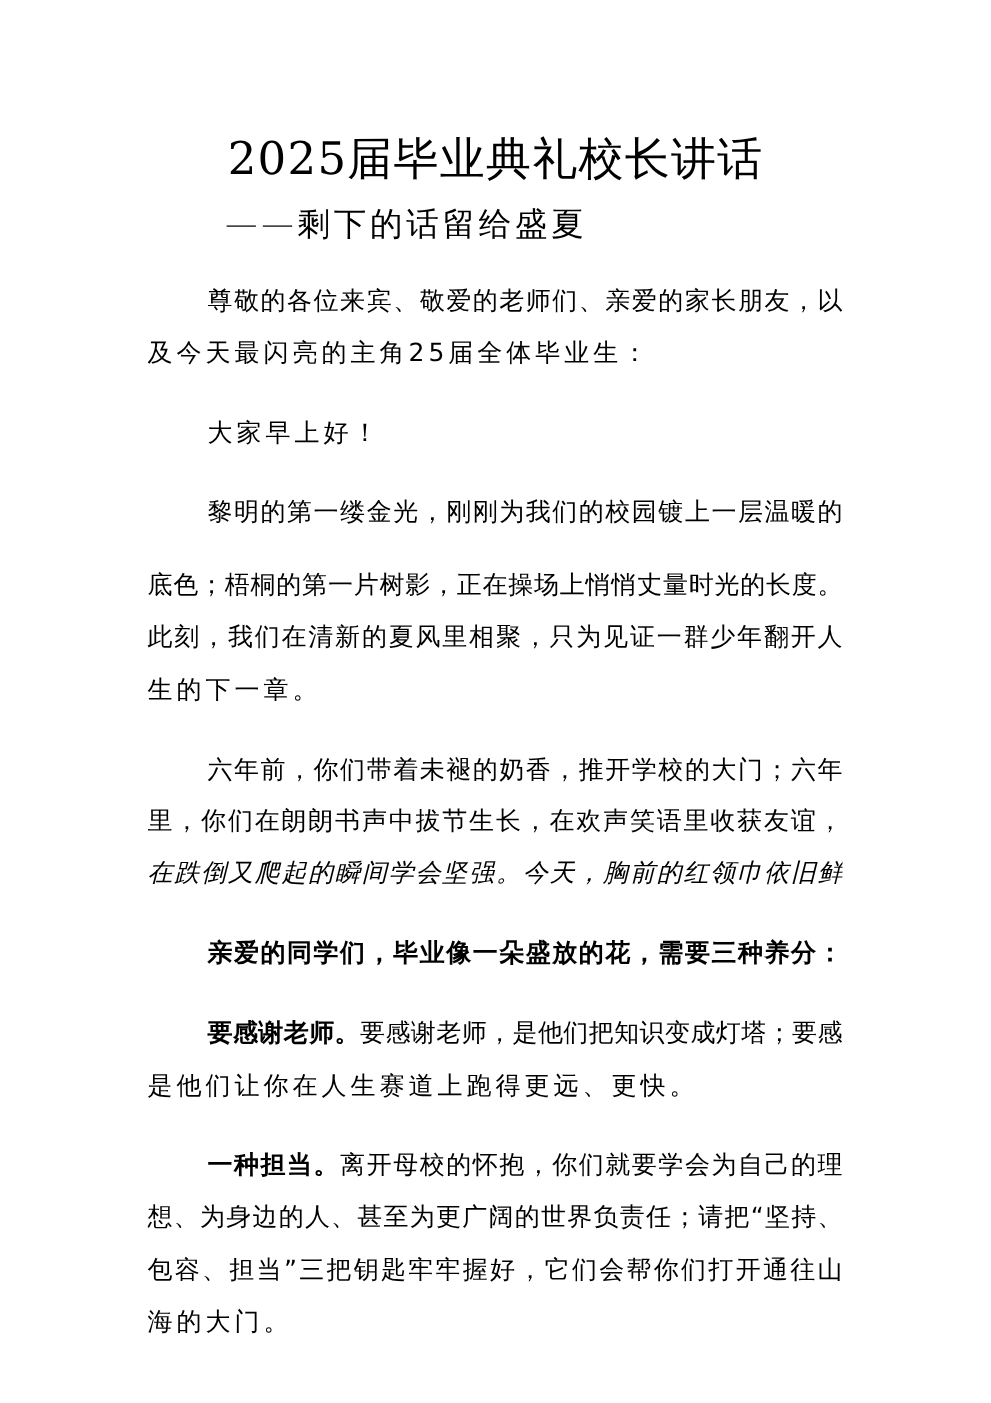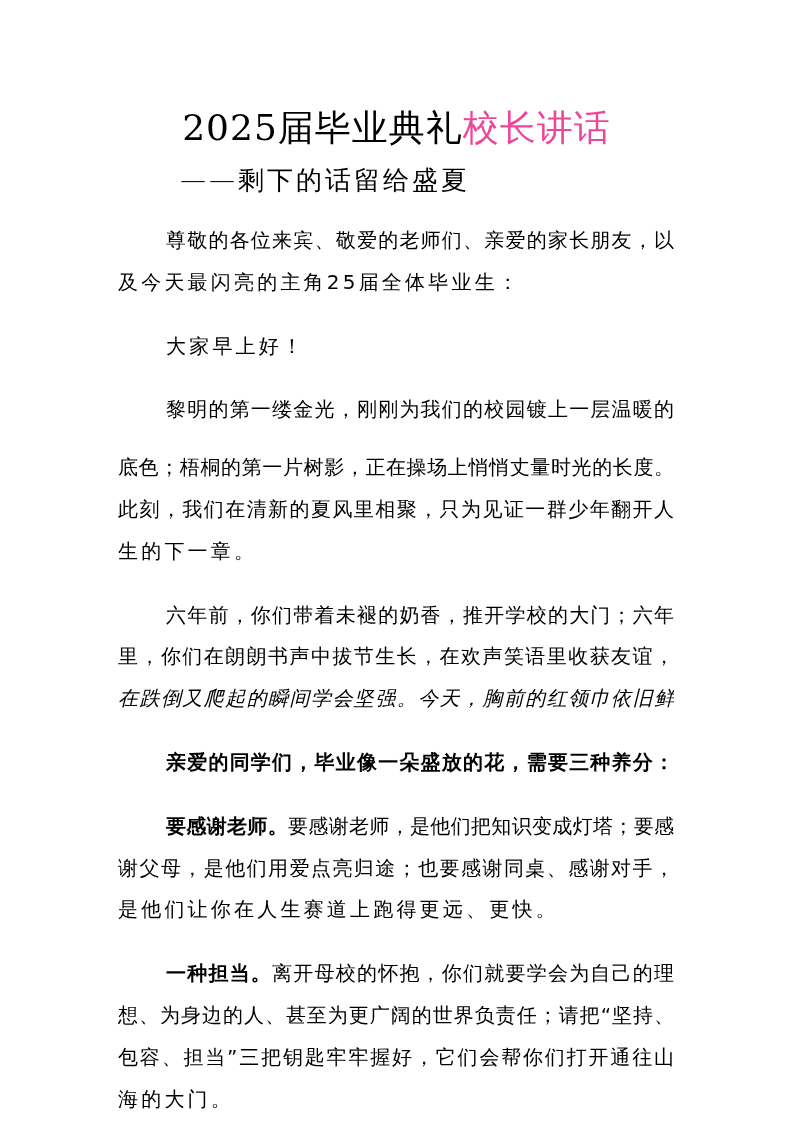--- a/index.html
+++ b/index.html
@@ -78,21 +78,21 @@
   .bold {
     font-weight: bold;
   }
 </style>
 </head>
 <body>
 
 <div class="page">
 
   <div class="title">
-    <span>2025届毕业典礼</span><span class="accent" style="color: #ec4899;">校长讲话</span>
+    <span>2025届毕业典礼</span><span class="accent" style="color: #000000;">校长讲话</span>
   </div>
 
   <div class="subtitle">——剩下的话留给盛夏</div>
 
   <div class="body-text">
 
     <div>
       <span class="line indent" style="letter-spacing: 0px;">尊敬的各位来宾、敬爱的老师们、亲爱的家长朋友，以</span>
       <span class="line last">及今天最闪亮的主角25届全体毕业生：</span>
     </div>
@@ -113,21 +113,20 @@
       <span class="line" style="letter-spacing: 0px;">里，你们在朗朗书声中拔节生长，在欢声笑语里收获友谊，</span>
       <span class="line" style="letter-spacing: 0px; font-style: italic;">在跌倒又爬起的瞬间学会坚强。今天，胸前的红领巾依旧鲜</span>
     </div>
 
     <div>
       <span class="line indent bold" style="letter-spacing: 0px;">亲爱的同学们，毕业像一朵盛放的花，需要三种养分：</span>
     </div>
 
     <div>
       <span class="line indent" style="letter-spacing: -0.000651042px;"><span class="bold">要感谢老师。</span><span>要感谢老师，是他们把知识变成灯塔；要感</span></span>
-      <span class="line" style="letter-spacing: 0px;">谢父母，是他们用爱点亮归途；也要感谢同桌、感谢对手，</span>
       <span class="line last">是他们让你在人生赛道上跑得更远、更快。</span>
     </div>
 
     <div>
       <span class="line indent" style="letter-spacing: -0.000651042px;"><span class="bold">一种担当。</span><span>离开母校的怀抱，你们就要学会为自己的理</span></span>
       <span class="line" style="letter-spacing: 0px;">想、为身边的人、甚至为更广阔的世界负责任；请把“坚持、</span>
       <span class="line" style="letter-spacing: 0px;">包容、担当”三把钥匙牢牢握好，它们会帮你们打开通往山</span>
       <span class="line last">海的大门。</span>
     </div>
 

